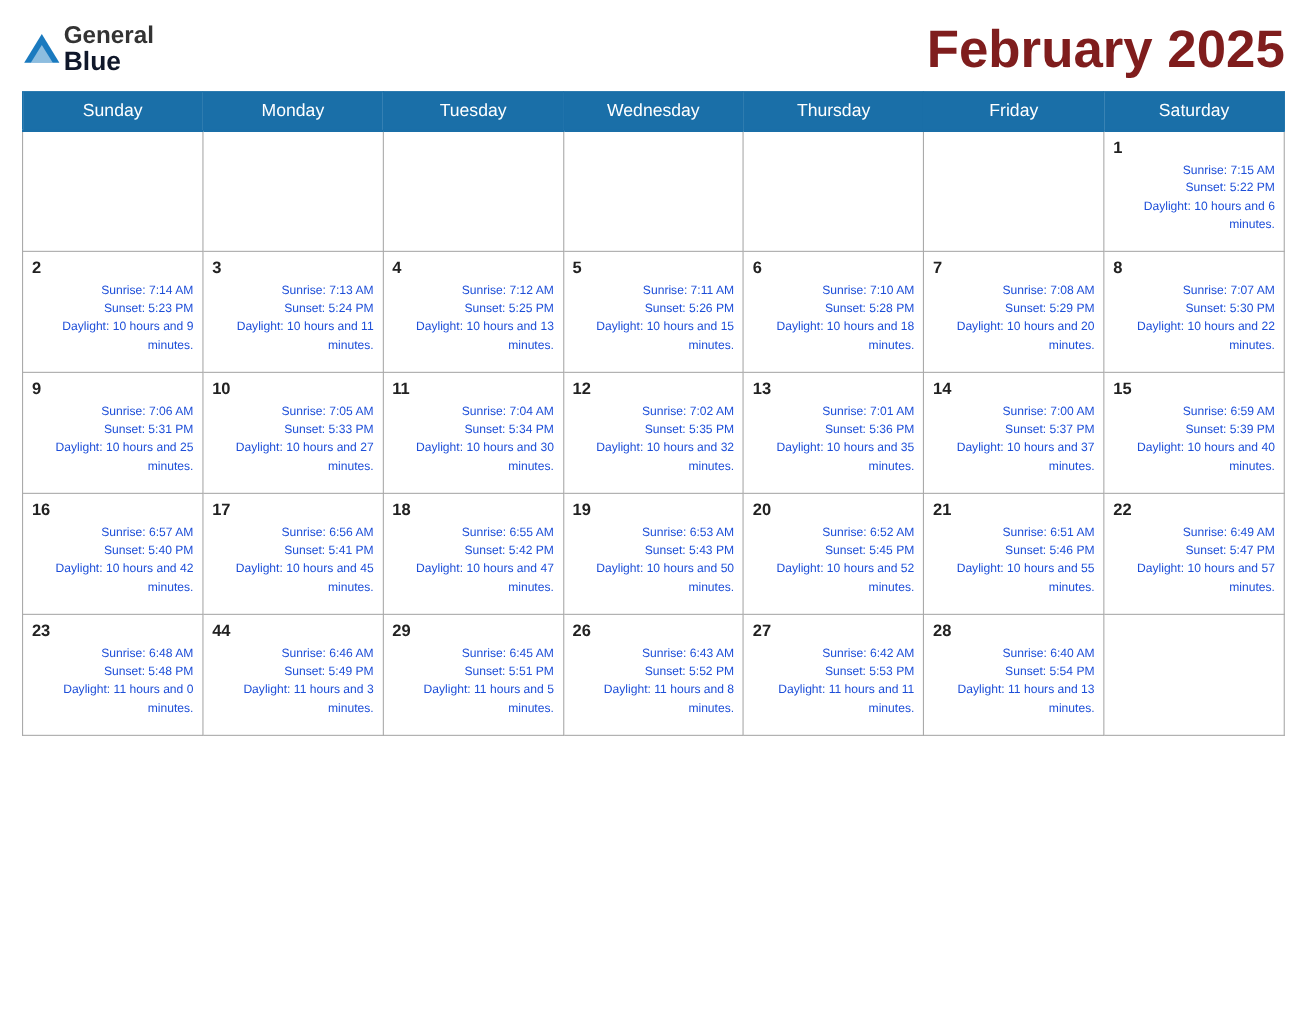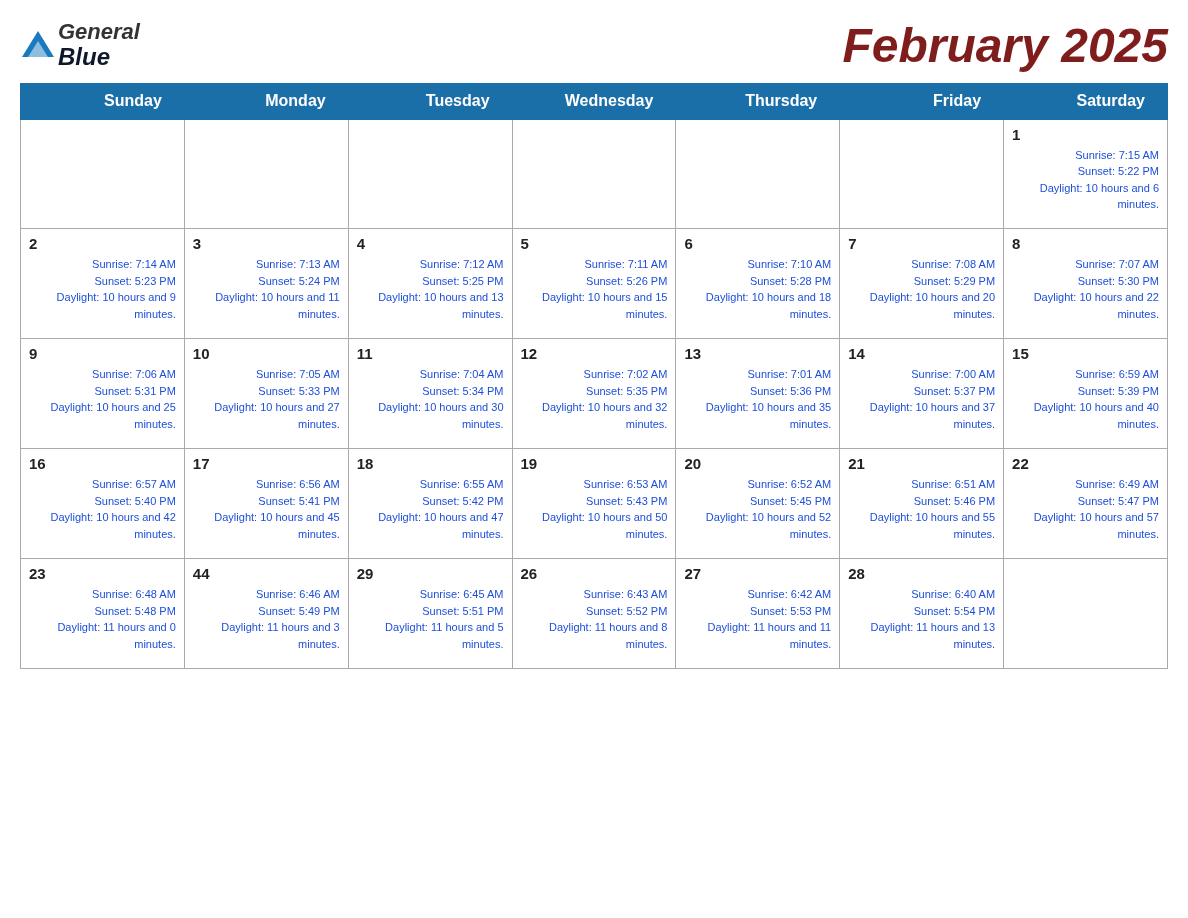--- a/index.html
+++ b/index.html
@@ -8,21 +8,20 @@
       background: #fff;
       padding: 20px;
       width: 1188px;
       min-height: 918px;
     }
     .header {
       display: flex;
       justify-content: space-between;
       align-items: flex-start;
       margin-bottom: 10px;
-      font-style: italic;
     }
     .logo-text-general {
       font-size: 22px;
       font-weight: bold;
       color: #333;
     }
     .logo-text-blue {
       font-size: 24px;
       font-weight: bold;
       color: #0f172a;
@@ -49,23 +48,23 @@
     }
     .calendar {
       width: 100%;
       border-collapse: collapse;
       margin-top: 10px;
     }
     .calendar th {
       background-color: #1a6fa8;
       color: #fff;
       font-size: 16px;
-      font-weight: bold;
+      font-weight: normal;
       padding: 8px 22px;
-      text-align: right;
+      text-align: center;
       border: 1px solid #1a6fa8;
     }
     .calendar td {
       width: calc(100% / 7);
       vertical-align: top;
       border: 1px solid #aaa;
       padding: 6px 8px;
       min-height: 110px;
       height: 110px;
       font-size: 13px;

